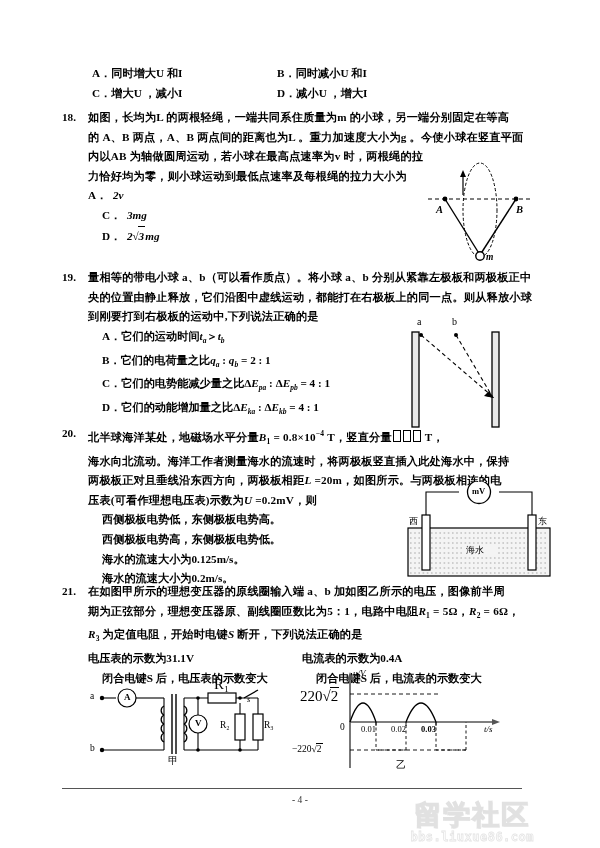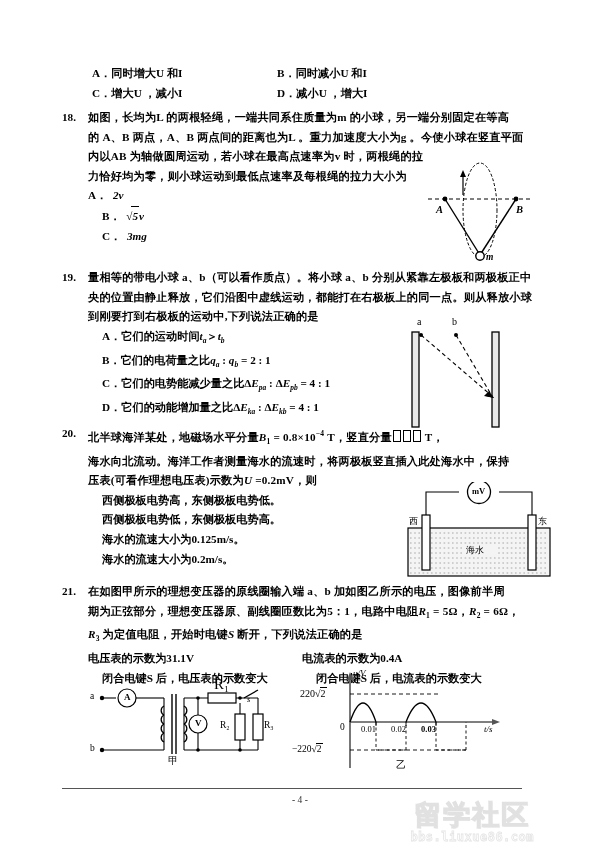--- a/index.html
+++ b/index.html
@@ -138,26 +138,26 @@
     <div style="margin-left:26px;">
       <div class="line">如图，长均为L 的两根轻绳，一端共同系住质量为m 的小球，另一端分别固定在等高</div>
       <div class="line">的 A、B 两点，A、B 两点间的距离也为L 。重力加速度大小为g 。今使小球在竖直平面</div>
       <div class="line">内以AB 为轴做圆周运动，若小球在最高点速率为v 时，两根绳的拉</div>
       <div class="line">力恰好均为零，则小球运动到最低点速率及每根绳的拉力大小为</div>
       <div class="opt" style="margin-left:0;">
         <span>A．</span>
         <span class="bi">&nbsp;2v</span>
       </div>
       <div class="opt" style="margin-left:14px;">
-        <span>B．</span>
-        <span class="sqrt">&nbsp;<span class="rad">√</span><span class="bar bi">5</span><span class="bi">v</span></span>
-      </div>
-      <div class="opt" style="margin-left:14px;">
         <span>C．</span>
         <span class="bi">&nbsp;3mg</span>
+      </div>
+      <div class="opt" style="margin-left:14px;">
+        <span>D．</span>
+        <span class="bi">&nbsp;2</span><span class="sqrt"><span class="rad">√</span><span class="bar bi">3</span></span><span class="bi">mg</span>
       </div>
     </div>
   </div>
 
   <div class="fig" style="left:420px; top:152px;">
     <svg width="130" height="112" viewBox="0 0 130 112">
 
       <ellipse cx="60" cy="58" rx="17" ry="47" fill="none" stroke="#000" stroke-width="1" stroke-dasharray="3,2"></ellipse>
 
       <line x1="8" y1="47" x2="112" y2="47" stroke="#000" stroke-width="1" stroke-dasharray="4,3"></line>
@@ -224,24 +224,27 @@
   <div class="q-block" style="left:62px; top:424px; width:480px;">
     <span class="num" style="top:0;">20.</span>
     <div style="margin-left:26px;">
       <div class="line">
         北半球海洋某处，地磁场水平分量<span class="bi">B</span><sub>1</sub> = <b>0.8×10<sup>−4</sup></b> <b>T</b>，竖直分量<span class="missing-glyph"></span><span class="missing-glyph"></span><span class="missing-glyph"></span> <b>T</b>，
       </div>
       <div class="line">
         海水向北流动。海洋工作者测量海水的流速时，将两极板竖直插入此处海水中，保持
       </div>
       <div class="line">
+        两极板正对且垂线沿东西方向，两极板相距<span class="bi">L</span> <b>=20m</b>，如图所示。与两极板相连的电
+      </div>
+      <div class="line">
         压表(可看作理想电压表)示数为<span class="bi">U</span> <b>=0.2mV</b>，则
       </div>
+      <div class="opt" style="margin-left:14px;">西侧极板电势低，东侧极板电势高。</div>
       <div class="opt" style="margin-left:14px;">西侧极板电势高，东侧极板电势低。</div>
-      <div class="opt" style="margin-left:14px;">西侧极板电势低，东侧极板电势高。</div>
       <div class="opt" style="margin-left:14px;">海水的流速大小为0.125m/s。</div>
       <div class="opt" style="margin-left:14px;">海水的流速大小为0.2m/s。</div>
     </div>
   </div>
 
   <div class="fig" style="left:404px; top:482px;">
     <svg width="150" height="96" viewBox="0 0 150 96">
 
       <polyline points="22,34 22,10 55,10" fill="none" stroke="#000" stroke-width="1.1"></polyline>
       <polyline points="95,10 128,10 128,34" fill="none" stroke="#000" stroke-width="1.1"></polyline>
@@ -388,21 +391,21 @@
       <line x1="178" y1="82" x2="178" y2="54" stroke="#000" stroke-width="0.9" stroke-dasharray="3,2.5"></line>
 
       <line x1="88" y1="54" x2="88" y2="58" stroke="#000" stroke-width="0.9"></line>
       <line x1="118" y1="54" x2="118" y2="58" stroke="#000" stroke-width="0.9"></line>
       <line x1="148" y1="54" x2="148" y2="58" stroke="#000" stroke-width="0.9"></line>
     </svg>
 
     <span style="position:absolute; left:65px; top:0; font-size:9px; font-style:italic;">u/V</span>
     <span style="position:absolute; left:196px; top:56px; font-size:9px; font-style:italic;">t/s</span>
 
-    <span style="position:absolute; left:12px; top:19px; font-size:10px;">220<span class="sqrt"><span class="rad">√</span><span class="bar">2</span></span></span>
+    <span style="position:absolute; left:12px; top:19px; font-size:15px;">220<span class="sqrt"><span class="rad">√</span><span class="bar">2</span></span></span>
     <span style="position:absolute; left:52px; top:54px; font-size:9.5px;">0</span>
     <span style="position:absolute; left:4px; top:75px; font-size:9.5px;">−220<span class="sqrt"><span class="rad">√</span><span class="bar">2</span></span></span>
 
     <span style="position:absolute; left:73px; top:56px; font-size:8.5px;">0.01</span>
     <span style="position:absolute; left:103px; top:56px; font-size:8.5px;">0.02</span>
     <span style="position:absolute; left:133px; top:56px; font-size:8.5px;font-weight:bold;">0.03</span>
 
     <span style="position:absolute; left:108px; top:90px; font-size:10px;">乙</span>
   </div>
 

